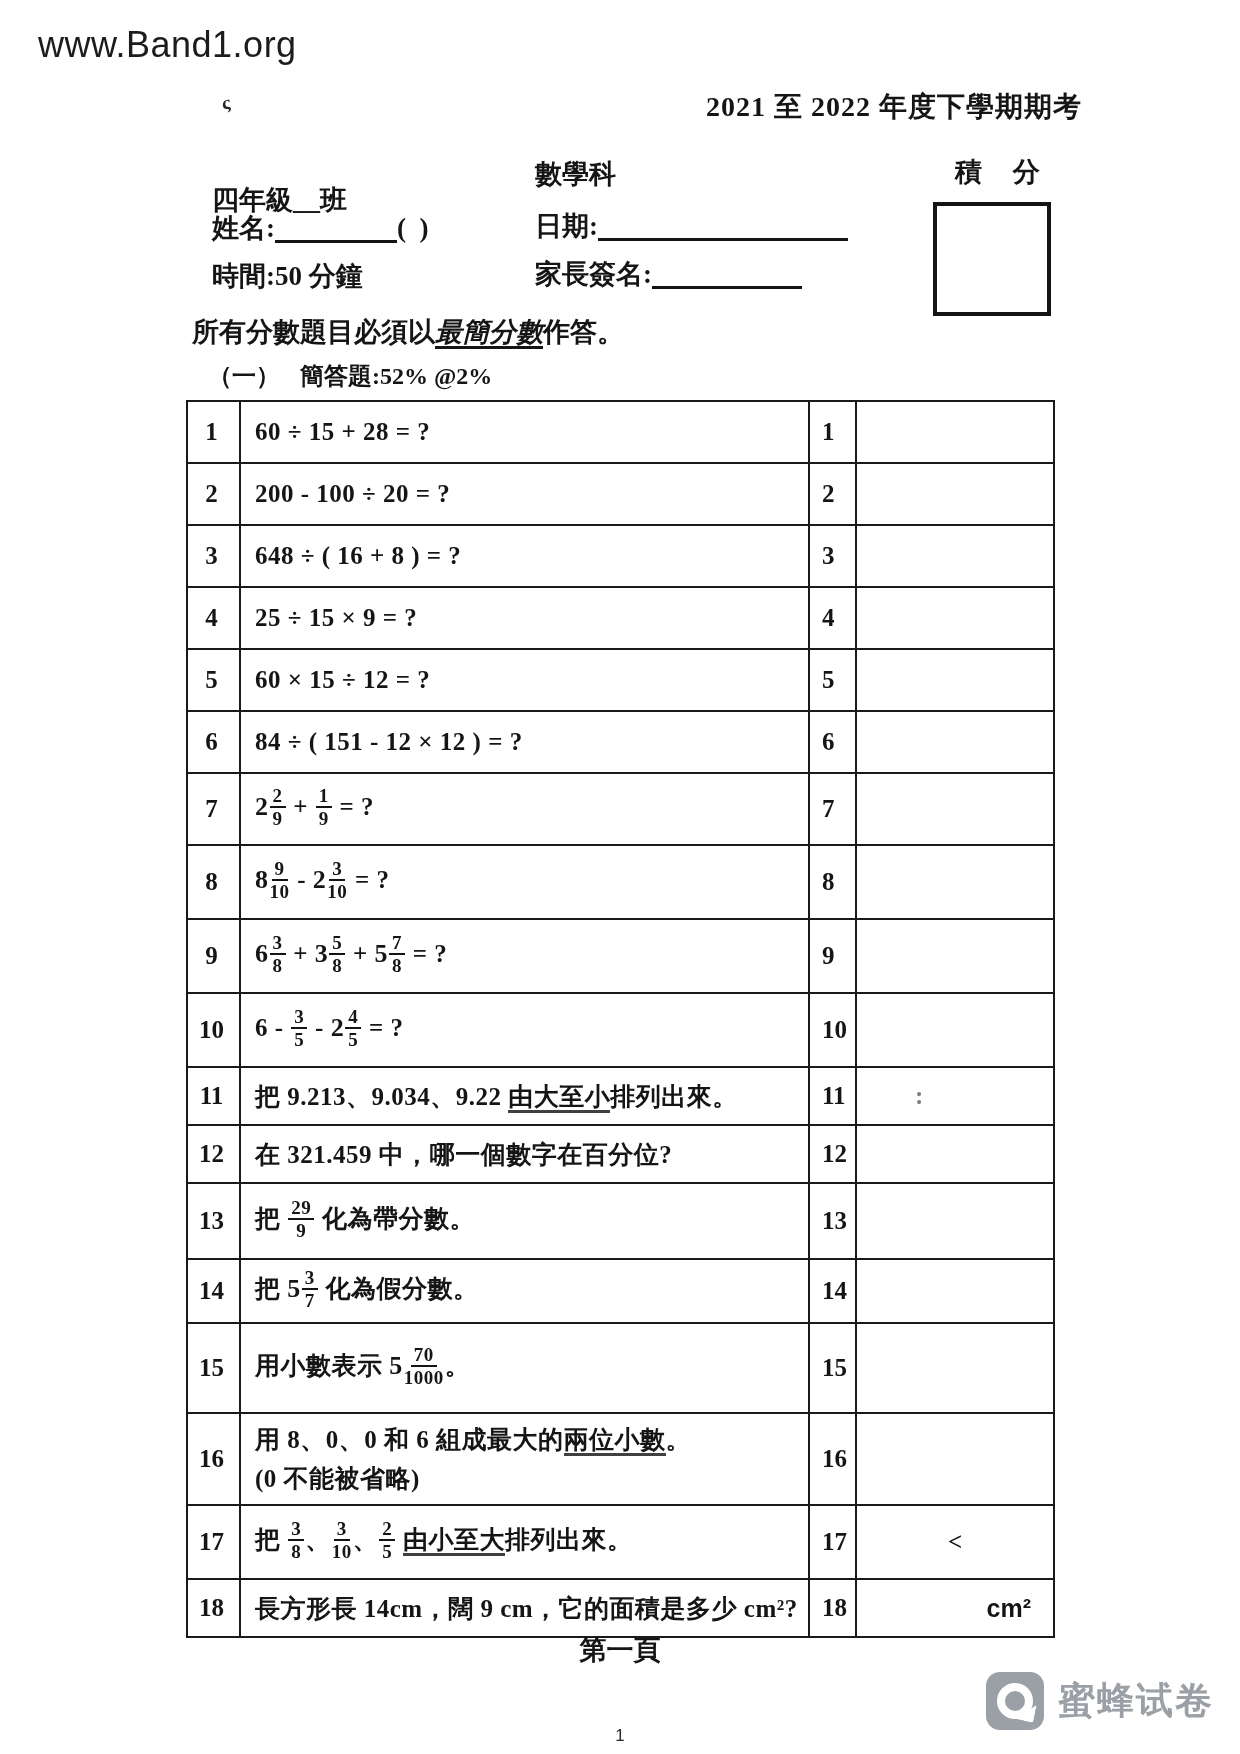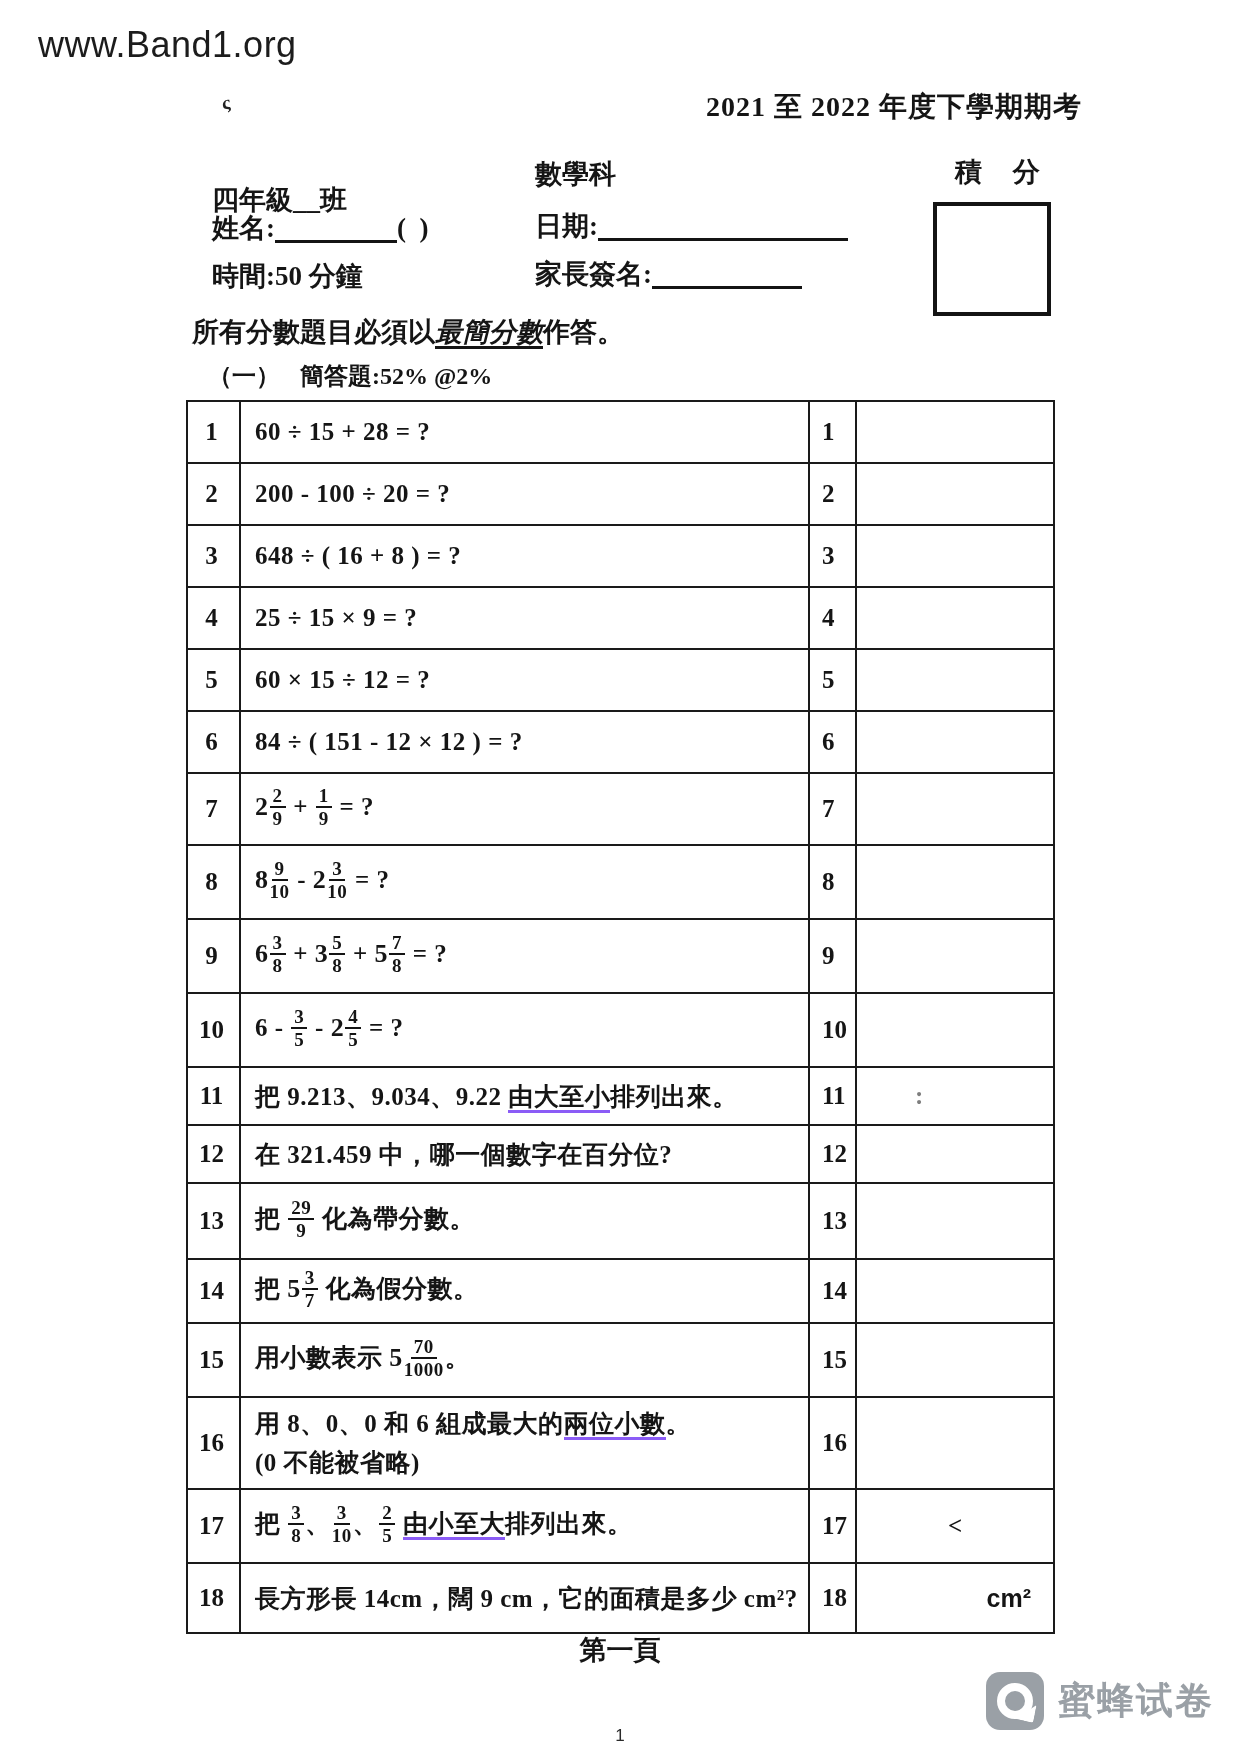--- a/index.html
+++ b/index.html
@@ -62,21 +62,21 @@
   td.anum{text-align:left;padding-left:12px;}
   td.acell{position:relative;}
   .ans-note{display:block;text-align:center;}
   .ans-right{text-align:right;padding-right:16px;font-family:"Liberation Sans","DejaVu Sans",sans-serif;font-weight:600;}
   .ans-faint{opacity:.55;text-align:left;padding-left:52px;font-weight:700;}
   .qline{display:block;}
   .qline+.qline{margin-top:6px;}
   
   .u-em{
     font-weight:800;
-    border-bottom:3px solid #8b5cf6;
+    border-bottom:3px solid #404040;
     padding-bottom:0px;
   }
   
   .frac{display:inline-flex;align-items:center;vertical-align:middle;transform:translateY(-2px);}
   .frac .whole{font-size:26px;line-height:1;}
   .fstack{
     display:inline-flex;flex-direction:column;align-items:center;
     line-height:1.02;font-size:19px;font-weight:700;margin:0 1px;
   }
   .fstack .fn{border-bottom:2.5px solid #141414;padding:0 3px 1px;}
@@ -315,21 +315,21 @@
                 <span class="whole">5</span>
                 <span class="fstack">
                   <span class="fn">3</span>
                   <span class="fd">7</span>
                 </span>
               </span><span> 化為假分數。</span></span>
           </td>
           <td class="anum">14</td>
           <td class="acell"></td>
         </tr>
-        <tr style="height: 74px;">
+        <tr style="height: 90px;">
           <td class="qnum">15</td>
           <td class="qtext">
             <span class="qline"><span>用小數表示 </span><span class="frac">
                 <span class="whole">5</span>
                 <span class="fstack">
                   <span class="fn">70</span>
                   <span class="fd">1000</span>
                 </span>
               </span><span>。</span></span>
           </td>
@@ -363,21 +363,21 @@
                   <span class="fn">2</span>
                   <span class="fd">5</span>
                 </span>
               </span><span> </span><span class="u-em">由小至大</span><span>排列出來。</span></span>
           </td>
           <td class="anum">17</td>
           <td class="acell">
             <span class="ans-note ">&lt;</span>
           </td>
         </tr>
-        <tr style="height: 70px;">
+        <tr style="height: 58px;">
           <td class="qnum">18</td>
           <td class="qtext">
             <span class="qline"><span>長方形長 14cm，闊 9 cm，它的面積是多少 cm²?</span></span>
           </td>
           <td class="anum">18</td>
           <td class="acell">
             <span class="ans-note ans-right">cm²</span>
           </td>
         </tr>
       </tbody>

